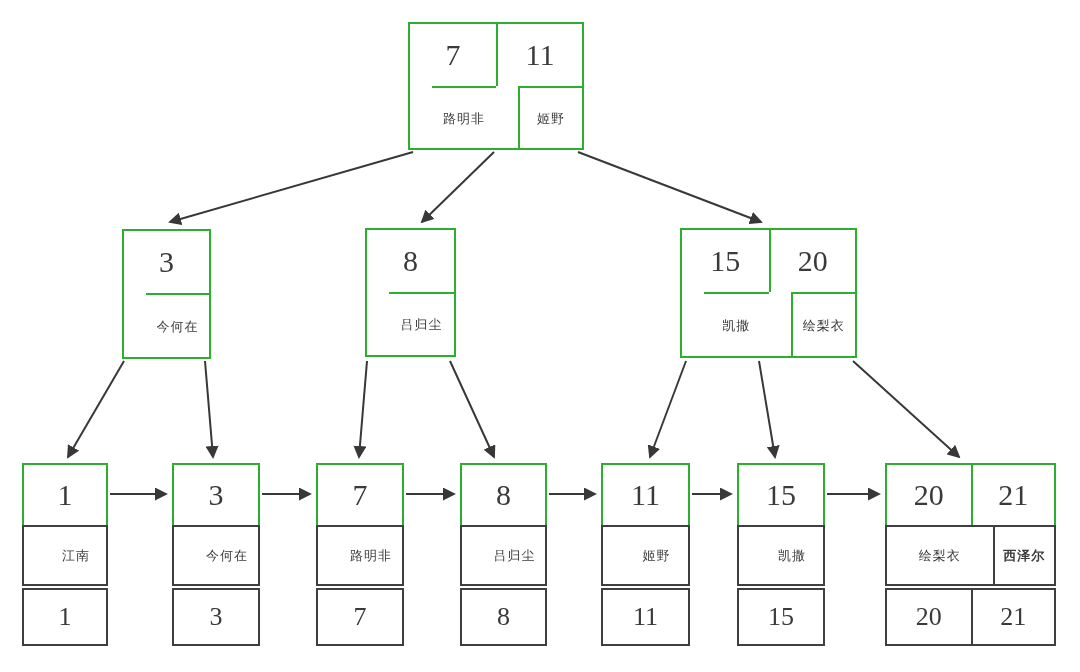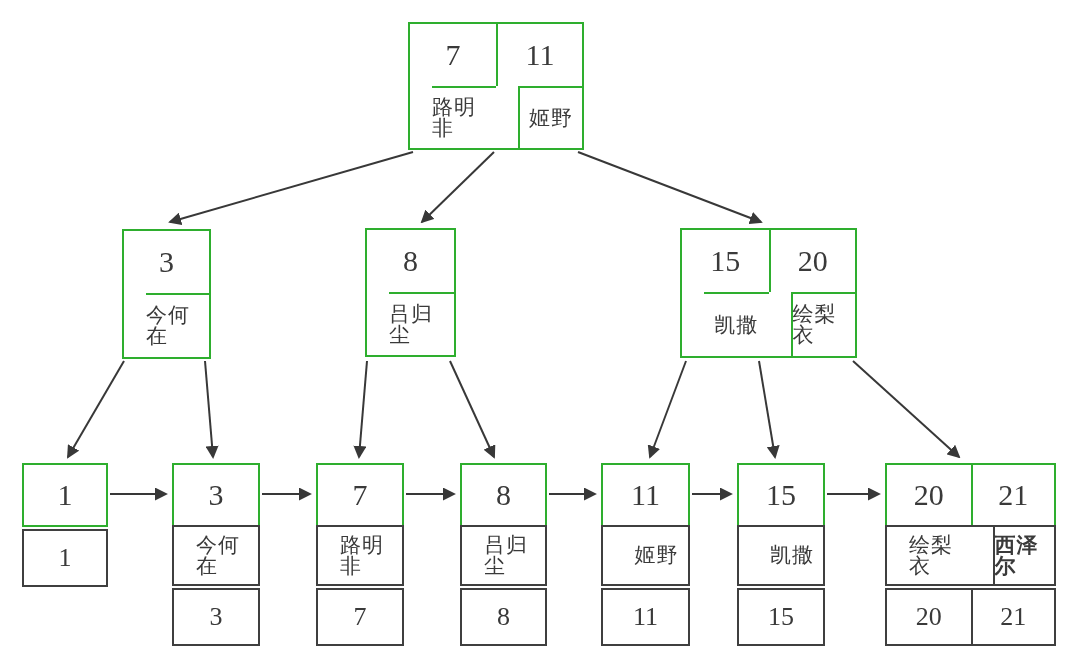--- a/index.html
+++ b/index.html
@@ -55,21 +55,21 @@
   .namebox .cell.bl{border-left:2px solid var(--dark);font-weight:bold;}
   .valuebox{
     border:2px solid var(--dark);
     height:58px;
     margin-top:2px;
   }
   .valuebox .cell.bl{border-left:2px solid var(--dark);}
   
   .num{font-size:30px;line-height:1;}
   .num-small{font-size:26px;line-height:1;}
-  .cjk{font-size:21px;line-height:1;letter-spacing:1px;margin-left:22px;}
+  .cjk{font-size:13px;line-height:1;letter-spacing:1px;margin-left:22px;}
   
   #edges{
     position:absolute;left:0;top:0;
     width:1080px;height:672px;
     z-index:5;
     pointer-events:none;
   }
   #edges line{stroke:var(--arrow);stroke-width:2;}
 </style>
 </head>
@@ -124,20 +124,23 @@
   <div class="node" style="left:680px;top:228px;width:173px;grid-template-columns:1fr 1fr;grid-template-rows:62px 64px;">
     <div class="cell num">15</div>
     <div class="cell num bl">20</div>
     <div class="cell cjk bt">凯撒</div>
     <div class="cell cjk bl bt">绘梨衣</div>
   </div>
 
   <div class="leaf" style="left:22px;top:463px;width:86px;">
     <div class="leafrow keybox" style="grid-template-columns:1fr;">
         <div class="cell num">1</div>
+      </div>
+    <div class="leafrow namebox" style="grid-template-columns:1fr;">
+        <div class="cell cjk">江南</div>
       </div>
     <div class="leafrow valuebox" style="grid-template-columns:1fr;">
         <div class="cell num-small">1</div>
       </div>
   </div>
 
   <div class="leaf" style="left:172px;top:463px;width:88px;">
     <div class="leafrow keybox" style="grid-template-columns:1fr;">
         <div class="cell num">3</div>
       </div>

